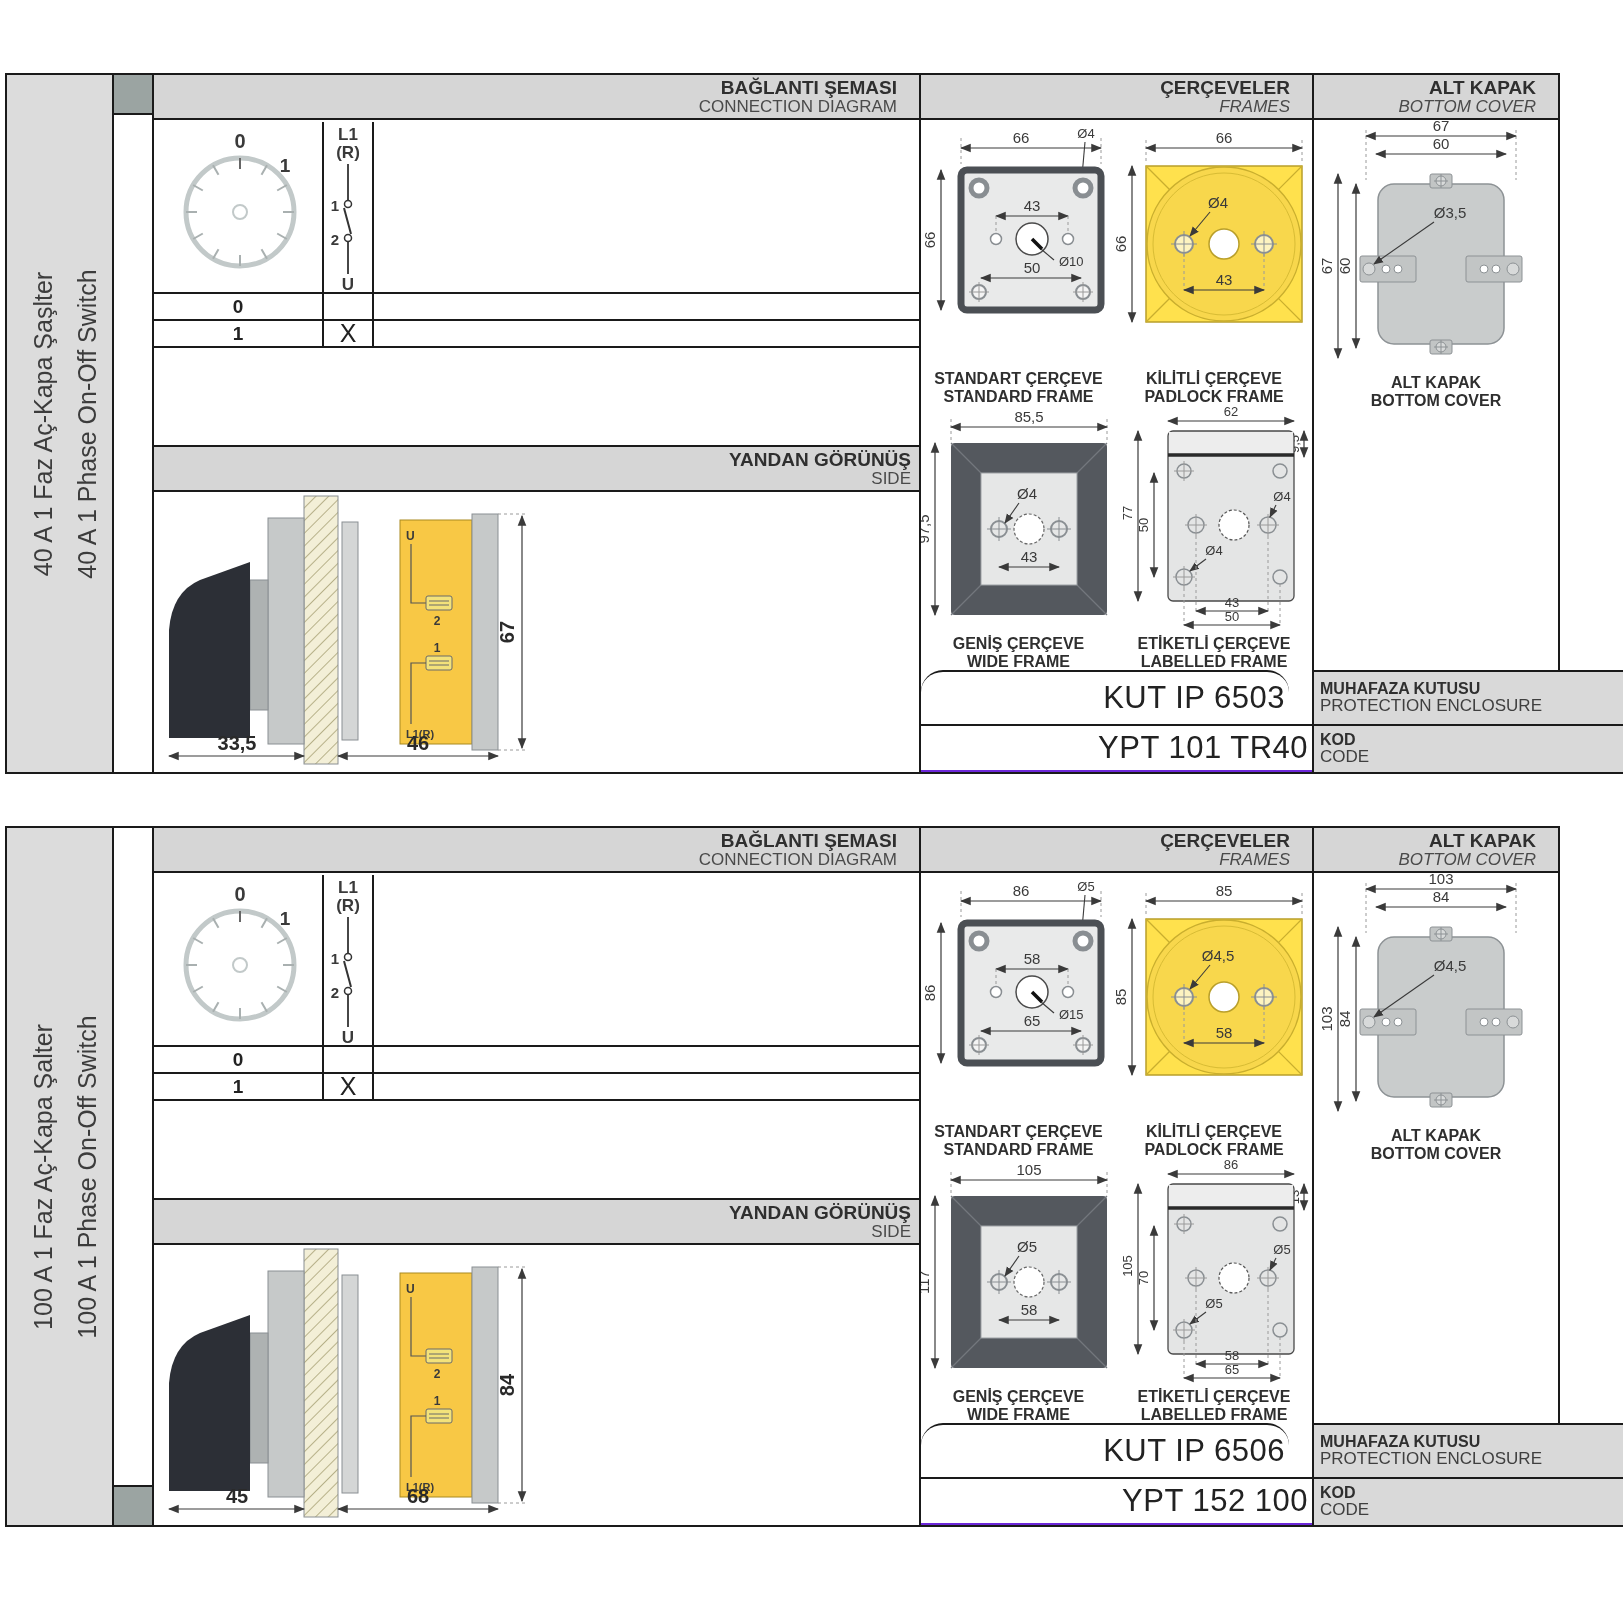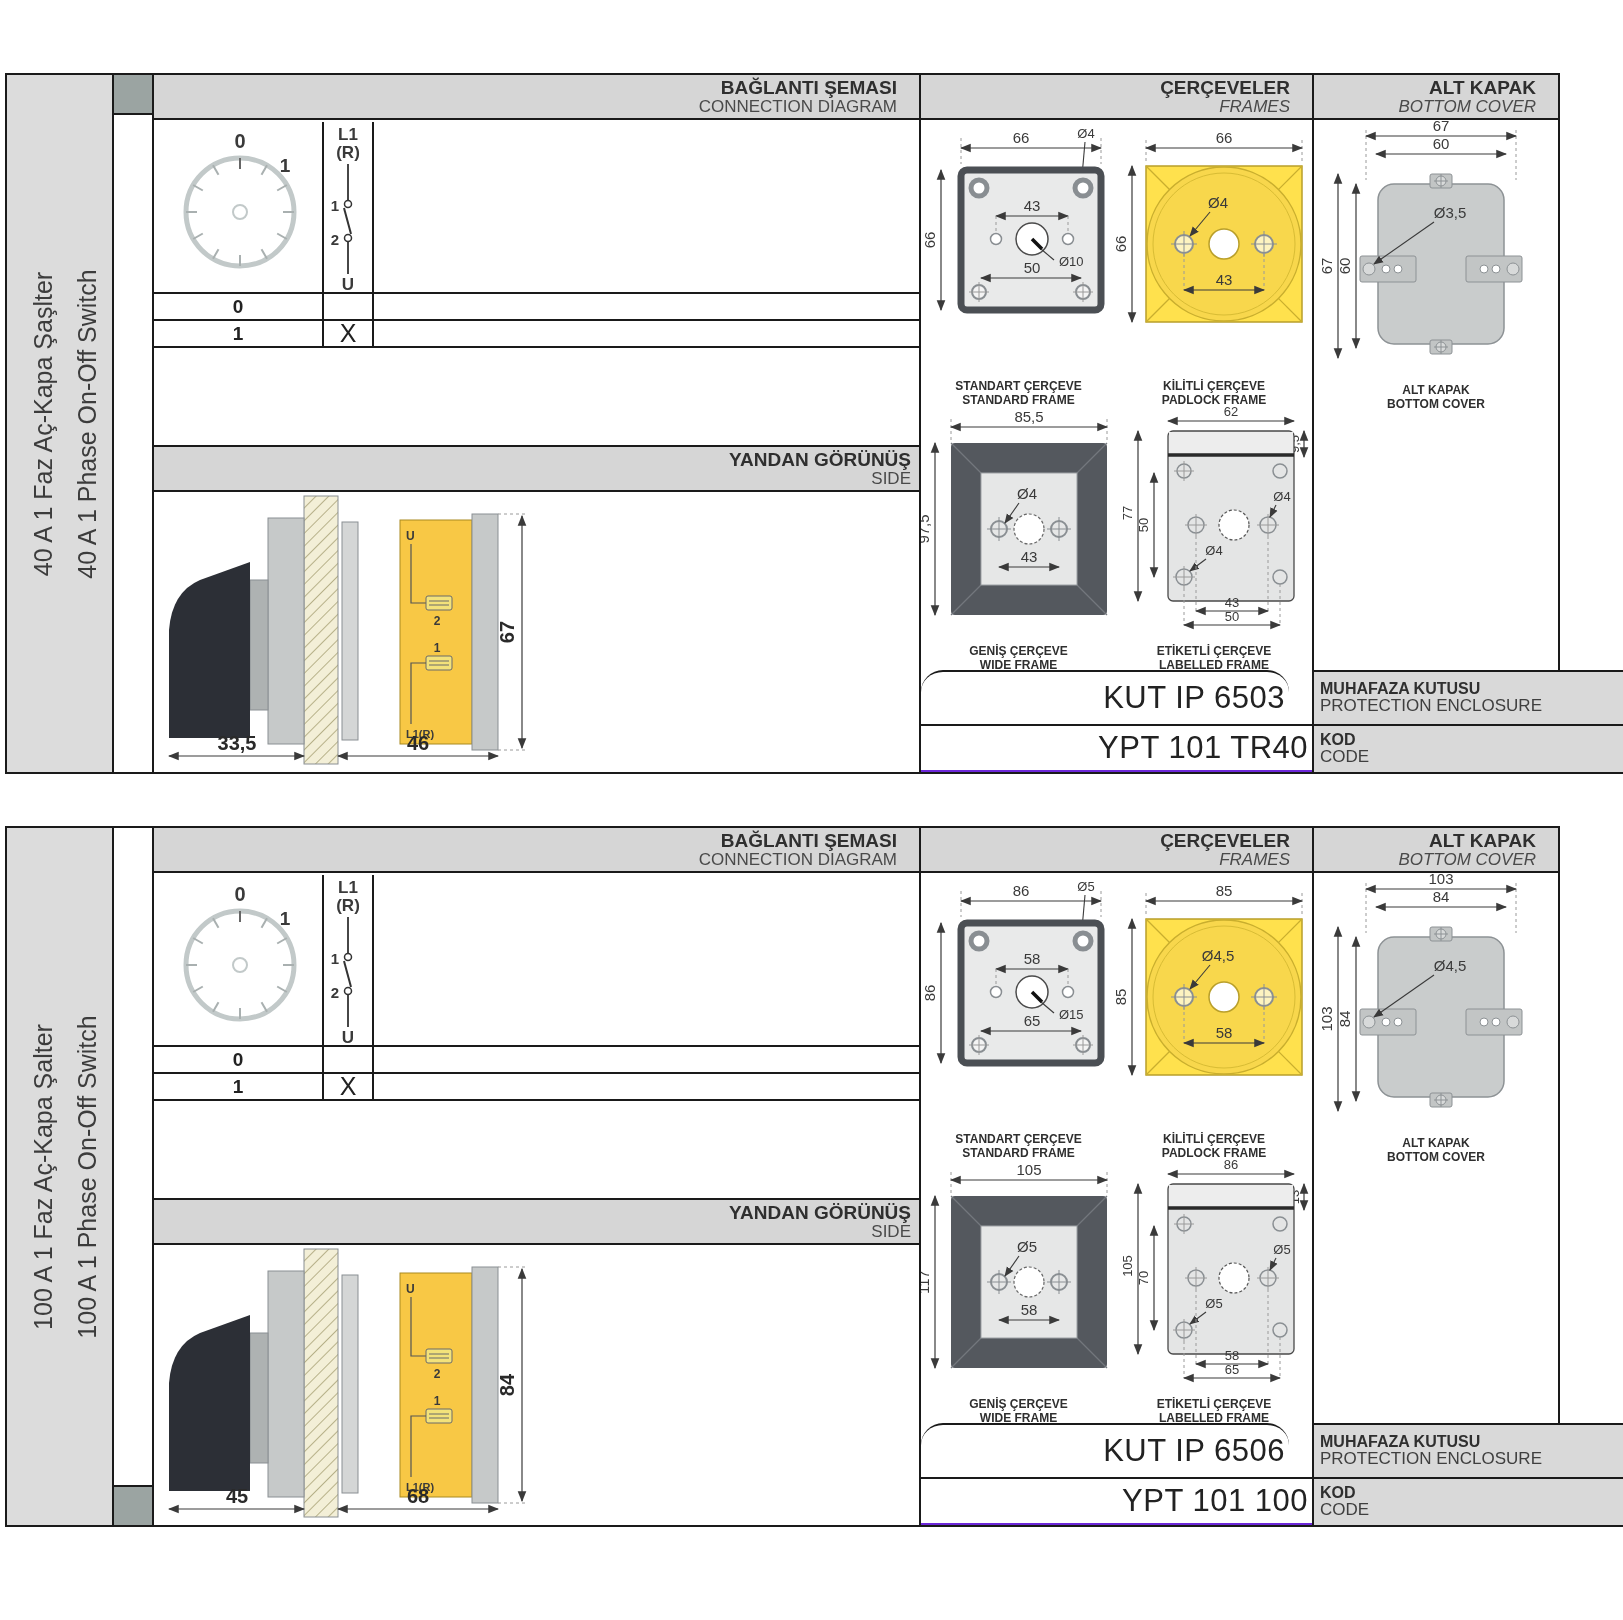--- a/index.html
+++ b/index.html
@@ -46,21 +46,21 @@
   .side-svg{position:absolute;left:0;top:417px;}
   
   .vline-frames{position:absolute;left:765px;top:45px;width:2px;height:652px;background:#1a1a1a;}
   .vline-cover{position:absolute;left:1158px;top:45px;width:2px;height:552px;background:#1a1a1a;}
   .fblock{position:absolute;display:flex;flex-direction:column;align-items:center;}
   .fb-std{left:767px;top:45px;width:195px;}
   .fb-pad{left:962px;top:45px;width:196px;}
   .fb-wide{left:767px;top:330px;width:195px;}
   .fb-lab{left:962px;top:330px;width:196px;}
   .fb-cover{left:1160px;top:45px;width:244px;}
-  .caption{text-align:center;font-weight:bold;font-size:12px;line-height:1.15;color:#2f2f2f;margin-top:12px;}
+  .caption{text-align:center;font-weight:bold;font-size:16px;line-height:1.15;color:#2f2f2f;margin-top:2px;}
   
   .row-code{position:absolute;background:#fff;border-top:2px solid #1a1a1a;box-sizing:border-box;
             display:flex;align-items:center;justify-content:flex-end;padding-right:4px;
             font-size:31px;color:#222;letter-spacing:0.5px;}
   .row-kut{left:767px;top:595px;width:368px;height:54px;border-radius:22px;}
   .row-ypt{left:767px;top:649px;width:391px;height:48px;border-bottom:2px solid #6d28d9;}
   .graybox{position:absolute;left:1158px;width:313px;background:#d9d9d9;border:2px solid #1a1a1a;
            box-sizing:border-box;display:flex;flex-direction:column;justify-content:center;
            padding-left:6px;line-height:1.1;}
   .gb-enc{top:595px;height:56px;}
@@ -718,21 +718,21 @@
       <div class="caption">
         <div>ALT KAPAK</div>
         <div>BOTTOM COVER</div>
       </div>
     </div>
 
     <div class="row-code row-kut">
       <span>KUT IP 6506</span>
     </div>
     <div class="row-code row-ypt">
-      <span>YPT 101 100</span>
+      <span>YPT 152 100</span>
     </div>
     <div class="graybox gb-enc">
       <div class="t">MUHAFAZA KUTUSU</div>
       <div class="s">PROTECTION ENCLOSURE</div>
     </div>
     <div class="graybox gb-code">
       <div class="t">KOD</div>
       <div class="s">CODE</div>
     </div>
 

